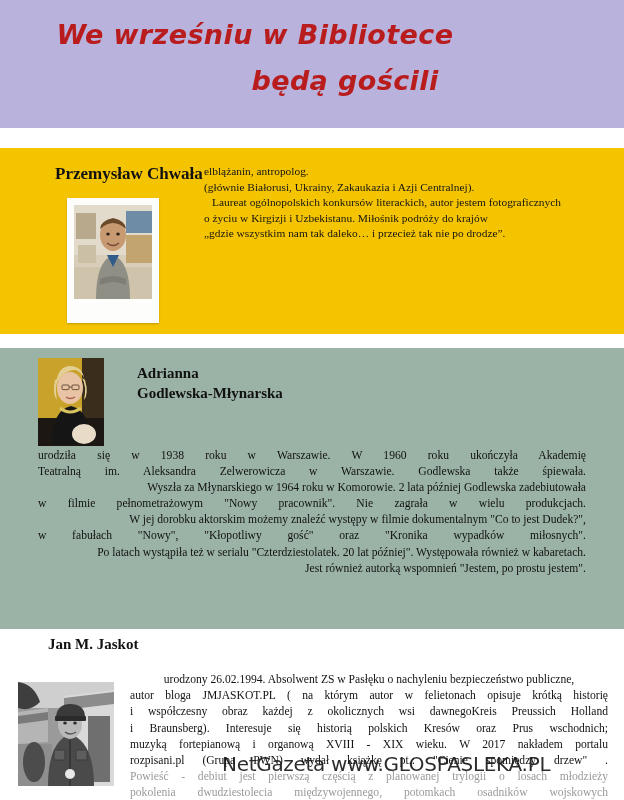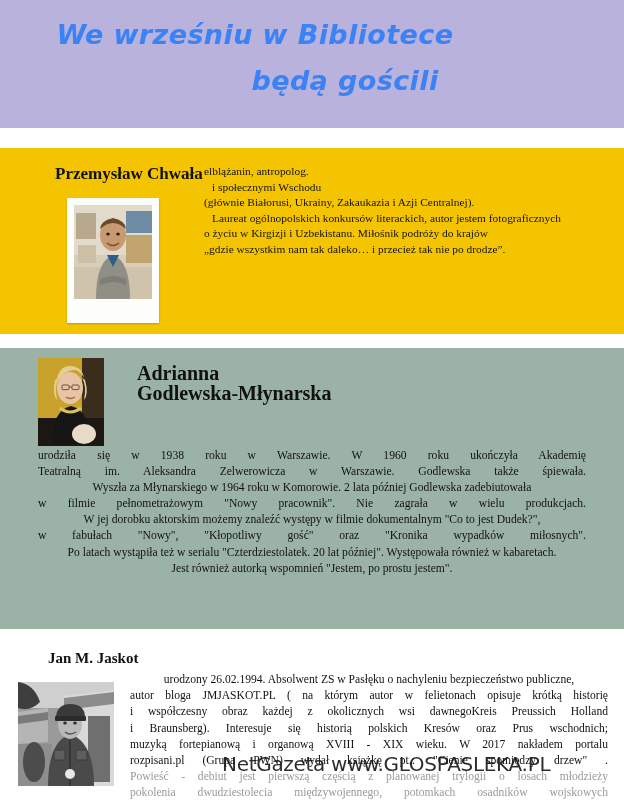--- a/index.html
+++ b/index.html
@@ -23,21 +23,21 @@
     width: 624px;
     height: 128px;
     background: #b8b2dc;
   }
   .header-title {
     position: absolute;
     left: 0;
     top: 14px;
     width: 540px;
     text-align: center;
-    color: #3b82f6;
+    color: #b91c1c;
     font-family: "DejaVu Sans", sans-serif;
     font-weight: bold;
     font-style: italic;
     font-size: 27px;
     line-height: 42px;
     letter-spacing: 0.4px;
   }
   .header-line-1 {
     display: block;
     padding-right: 30px;
@@ -117,21 +117,21 @@
     top: 358px;
     width: 66px;
     height: 88px;
     overflow: hidden;
     background: #6b5a2a;
   }
   .p2-name {
     position: absolute;
     left: 137px;
     top: 363px;
-    font-size: 20px;
+    font-size: 15px;
     font-weight: bold;
     line-height: 20px;
     color: #111111;
   }
   .p2-name span { display: block; }
   .p2-text {
     position: absolute;
     left: 38px;
     top: 448px;
     width: 548px;
@@ -139,27 +139,27 @@
     line-height: 16.1px;
     color: #111111;
     text-align: justify;
   }
   .p2-text .ln { display: block; }
   .p2-text .just {
     text-align: justify;
     text-align-last: justify;
     white-space: normal;
   }
-  .p2-text .nat { text-align: center; }
+  .p2-text .nat { text-align: right; }
 
   
   .p3-name {
     position: absolute;
     left: 48px;
-    top: 650px;
+    top: 636px;
     font-size: 15px;
     font-weight: bold;
     color: #111111;
   }
   .p3-photo {
     position: absolute;
     left: 18px;
     top: 682px;
     width: 96px;
     height: 104px;
@@ -230,21 +230,20 @@
       <path d="M33 38 Q39 43 45 38" stroke="#7c4a36" stroke-width="1.6" fill="none"></path>
       <path d="M22 94 Q22 56 39 50 Q56 56 56 94 Z" fill="#8f8f85"></path>
       <path d="M33 50 L39 62 L45 50 Z" fill="#2f5c8a"></path>
       <path d="M26 74 Q39 68 52 74 L52 80 Q39 74 26 80 Z" fill="#7e7e74"></path>
     </svg>
   </div>
 </div>
 
 <div class="p1-text">
   <span class="ln">elblążanin, antropolog.</span>
-  <span class="ln ind">i społecznymi Wschodu</span>
   <span class="ln">(głównie Białorusi, Ukrainy, Zakaukazia i Azji Centralnej).</span>
   <span class="ln ind">Laureat ogólnopolskich konkursów literackich, autor jestem fotograficznych</span>
   <span class="ln">o życiu w Kirgizji i Uzbekistanu. Miłośnik podróży do krajów</span>
   <span class="ln">„gdzie wszystkim nam tak daleko… i przecież tak nie po drodze”.</span>
 </div>
 
 <div class="band band-green"></div>
 
 <div class="p2-photo">
   <svg width="100%" height="100%" viewBox="0 0 66 88" preserveAspectRatio="none">

